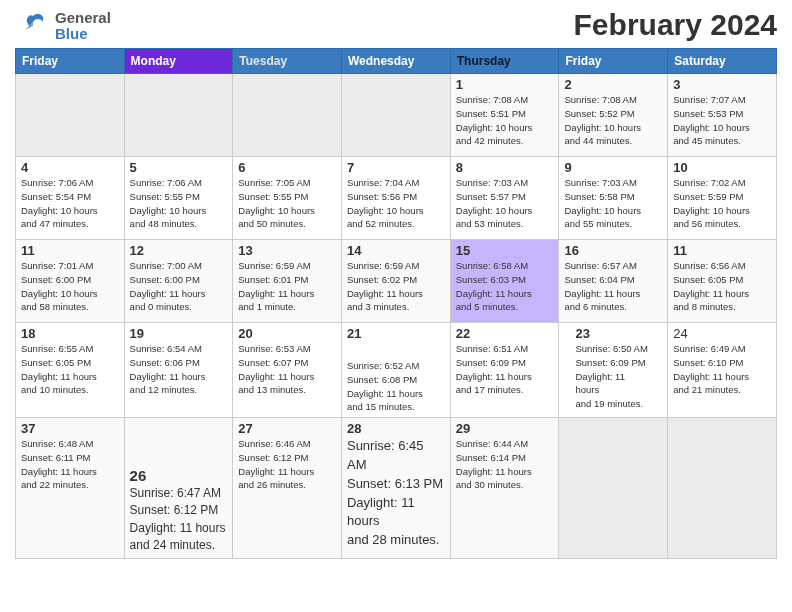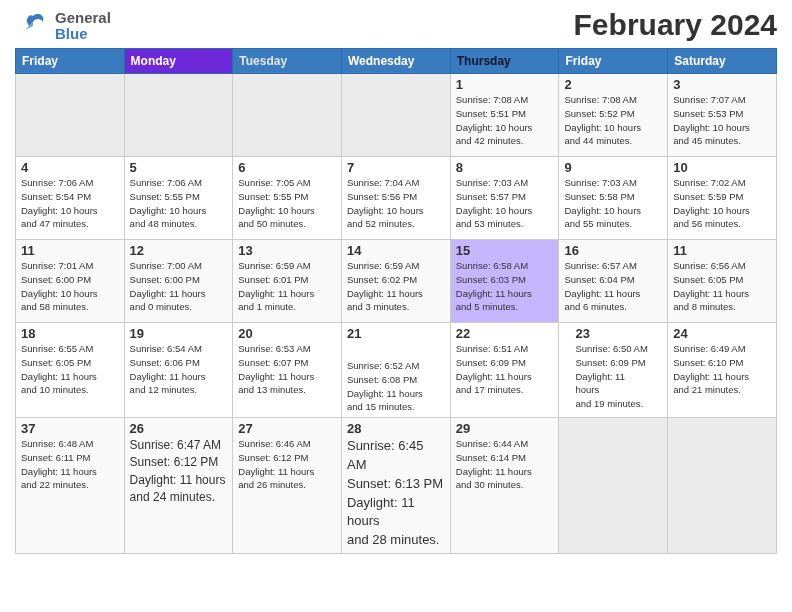--- a/index.html
+++ b/index.html
@@ -163,31 +163,31 @@
         </td>
         <td style="border: 1px solid rgb(204, 204, 204); vertical-align: top; padding: 3px 5px; width: 109px; height: 83px; font-size: 9.5px; color: rgb(51, 51, 51); background: rgb(255, 255, 255);">
           <span style="font-size: 13px; font-weight: bold; color: rgb(51, 51, 51); display: block; margin-bottom: 1px;">22</span>
           <div style="font-size: 9.5px; color: rgb(51, 51, 51); line-height: 1.45;">Sunrise: 6:51 AM<br>Sunset: 6:09 PM<br>Daylight: 11 hours<br>and 17 minutes.</div>
         </td>
         <td style="border: 1px solid rgb(204, 204, 204); vertical-align: top; padding: 3px 16px; width: 109px; height: 83px; font-size: 9.5px; color: rgb(51, 51, 51); background: rgb(255, 255, 255);">
           <span style="font-size: 13px; font-weight: bold; color: rgb(51, 51, 51); display: block; margin-bottom: 1px;">23</span>
           <div style="font-size: 9.5px; color: rgb(51, 51, 51); line-height: 1.45;">Sunrise: 6:50 AM<br>Sunset: 6:09 PM<br>Daylight: 11 hours<br>and 19 minutes.</div>
         </td>
         <td style="border: 1px solid rgb(204, 204, 204); vertical-align: top; padding: 3px 5px; width: 109px; height: 83px; font-size: 9.5px; color: rgb(51, 51, 51); background: rgb(255, 255, 255);">
-          <span style="font-size: 13px; font-weight: bold; color: rgb(51, 51, 51); display: block; margin-bottom: 1px;">24</span>
+          <span style="font-size: 13px; font-weight: normal; color: rgb(51, 51, 51); display: block; margin-bottom: 1px;">24</span>
           <div style="font-size: 9.5px; color: rgb(51, 51, 51); line-height: 1.45;">Sunrise: 6:49 AM<br>Sunset: 6:10 PM<br>Daylight: 11 hours<br>and 21 minutes.</div>
         </td>
       </tr>
       <tr>
         <td style="border: 1px solid rgb(204, 204, 204); vertical-align: top; padding: 3px 5px; width: 109px; height: 83px; font-size: 9.5px; color: rgb(51, 51, 51); background: rgb(249, 249, 249);">
           <span style="font-size: 13px; font-weight: bold; color: rgb(51, 51, 51); display: block; margin-bottom: 1px;">37</span>
           <div style="font-size: 9.5px; color: rgb(51, 51, 51); line-height: 1.45;">Sunrise: 6:48 AM<br>Sunset: 6:11 PM<br>Daylight: 11 hours<br>and 22 minutes.</div>
         </td>
         <td style="border: 1px solid rgb(204, 204, 204); vertical-align: top; padding: 3px 5px; width: 109px; height: 83px; font-size: 9.5px; color: rgb(51, 51, 51); background: rgb(249, 249, 249);">
-          <span style="font-size: 13px; font-weight: bold; color: rgb(51, 51, 51); display: block; margin-bottom: 1px;">26</span>
+          <span style="font-size: 15px; font-weight: bold; color: rgb(51, 51, 51); display: block; margin-bottom: 1px; margin-top: 46px;">26</span>
           <div style="font-size: 12px; color: rgb(51, 51, 51); line-height: 1.45;">Sunrise: 6:47 AM<br>Sunset: 6:12 PM<br>Daylight: 11 hours<br>and 24 minutes.</div>
         </td>
         <td style="border: 1px solid rgb(204, 204, 204); vertical-align: top; padding: 3px 5px; width: 109px; height: 83px; font-size: 9.5px; color: rgb(51, 51, 51); background: rgb(249, 249, 249);">
           <span style="font-size: 13px; font-weight: bold; color: rgb(51, 51, 51); display: block; margin-bottom: 1px;">27</span>
           <div style="font-size: 9.5px; color: rgb(51, 51, 51); line-height: 1.45;">Sunrise: 6:46 AM<br>Sunset: 6:12 PM<br>Daylight: 11 hours<br>and 26 minutes.</div>
         </td>
         <td style="border: 1px solid rgb(204, 204, 204); vertical-align: top; padding: 3px 5px; width: 109px; height: 83px; font-size: 9.5px; color: rgb(51, 51, 51); background: rgb(249, 249, 249);">
           <span style="font-size: 13px; font-weight: bold; color: rgb(51, 51, 51); display: block; margin-bottom: 1px;">28</span>
           <div style="font-size: 13px; color: rgb(51, 51, 51); line-height: 1.45;">Sunrise: 6:45 AM<br>Sunset: 6:13 PM<br>Daylight: 11 hours<br>and 28 minutes.</div>
         </td>

